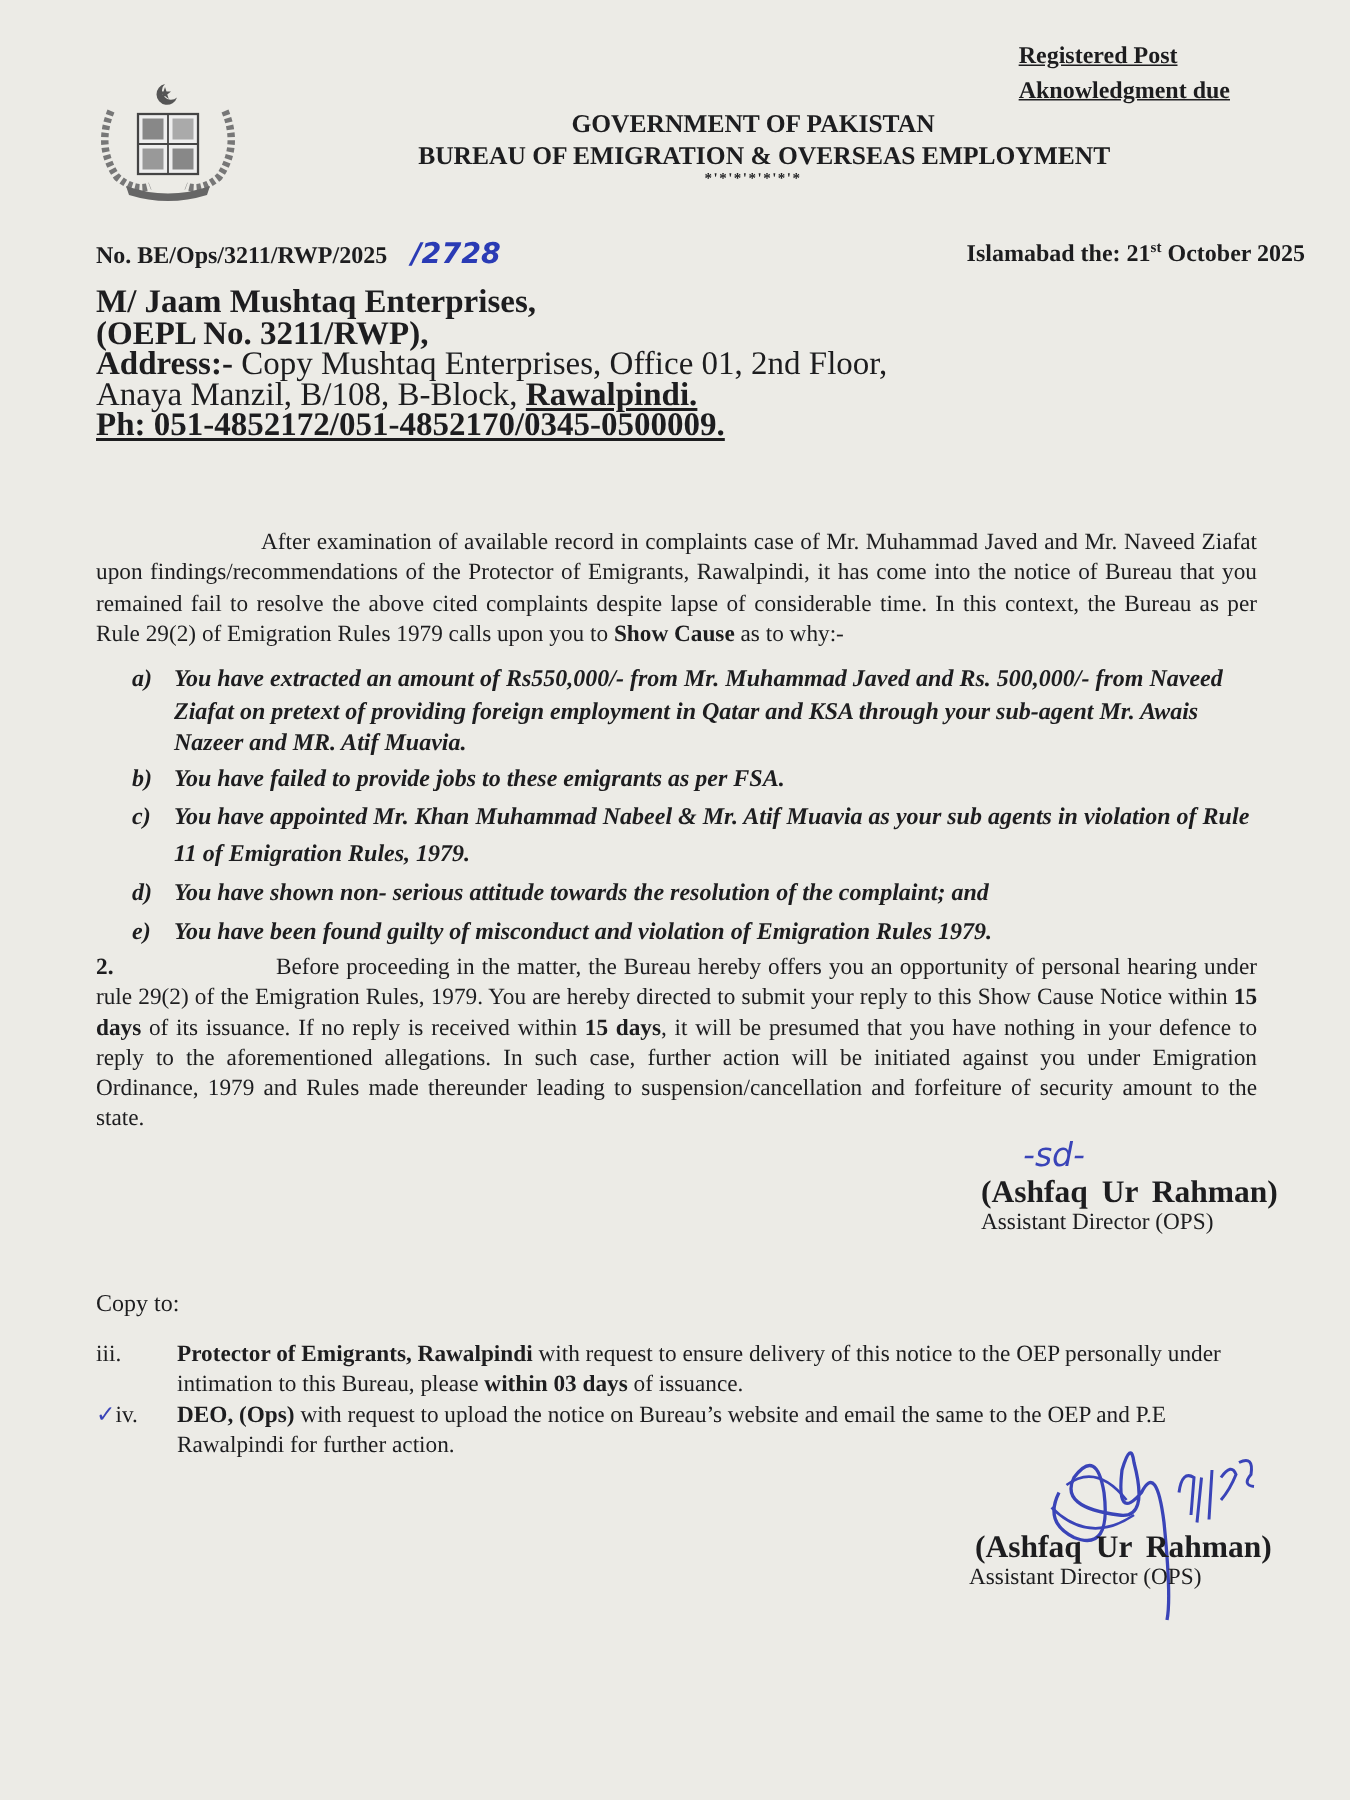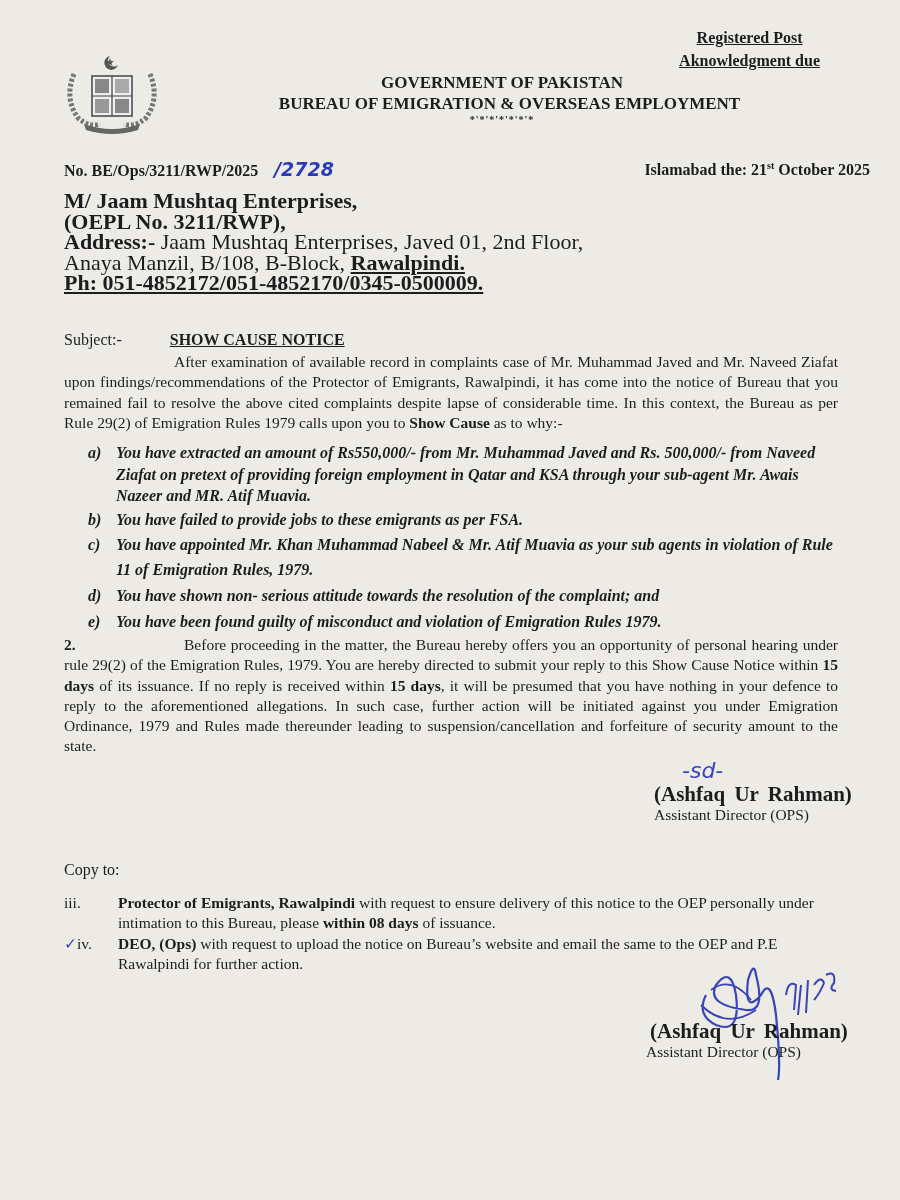--- a/index.html
+++ b/index.html
@@ -6,21 +6,21 @@
   body {
     width: 900px; height: 1200px; overflow: hidden;
     background: #ecebe6;
     font-family: "Liberation Serif", serif;
     color: #1d1d1f;
     position: relative;
   }
   .page { position: absolute; inset: 0; }
   .abs { position: absolute; }
   .registered {
-    right: 80px; top: 26px; text-align: center;
+    right: 80px; top: 26px; text-align: left;
     font-weight: bold; font-size: 16px; line-height: 23px;
   }
   .registered span { display: block; text-decoration: underline; }
   .emblem { left: 60px; top: 52px; width: 104px; height: 82px; }
   .header {
     left: 0; right: 0; top: 72px; text-align: center;
     font-weight: bold; font-size: 17px; line-height: 21px; padding-left: 24px;
   }
   .header .l1 { padding-left: 80px; }
   .header .l2 { padding-left: 95px; }
@@ -92,28 +92,25 @@
     <span>No. BE/Ops/3211/RWP/2025</span><span class="hand">/2728</span>
   </div>
 
   <div class="abs date">
     <span>Islamabad the: 21</span><sup>st</sup><span> October 2025</span>
   </div>
 
   <div class="abs addr">
     <div class="b">M/ Jaam Mushtaq Enterprises,</div>
     <div class="b">(OEPL No. 3211/RWP),</div>
-    <div><span class="b">Address:-</span><span> Jaam Mushtaq Enterprises, Javed 01, 2nd Floor,</span></div>
+    <div><span class="b">Address:-</span><span> Copy Mushtaq Enterprises, Office 01, 2nd Floor,</span></div>
     <div><span>Anaya Manzil, B/108, B-Block, </span><span class="u">Rawalpindi.</span></div>
     <div class="u">Ph:  051-4852172/051-4852170/0345-0500009.</div>
   </div>
 
-  <div class="abs subject">
-    <span>Subject:-</span><span class="title">SHOW CAUSE NOTICE</span>
-  </div>
 
   <div class="abs para p1">
     <span class="indent"></span><span>After examination of available record in complaints case of Mr. Muhammad Javed and Mr. Naveed Ziafat upon findings/recommendations of the Protector of Emigrants, Rawalpindi, it has come into the notice of Bureau that you remained fail to resolve the above cited complaints despite lapse of considerable time. In this context, the Bureau as per Rule 29(2) of Emigration Rules 1979 calls upon you to </span><b>Show Cause</b><span> as to why:-</span>
   </div>
 
   <div class="abs list">
     <div class="item">
         <span class="mark">a)</span>
         <span class="txt">You have extracted an amount of Rs550,000/- from Mr. Muhammad Javed and Rs. 500,000/- from Naveed Ziafat on pretext of providing foreign employment in Qatar and KSA through your sub-agent Mr. Awais Nazeer and MR. Atif Muavia.</span>
       </div>
@@ -143,21 +140,21 @@
     <div class="scribble">-sd-</div>
     <div class="signame">(Ashfaq  Ur  Rahman)</div>
     <div class="sigdes">Assistant Director (OPS)</div>
   </div>
 
   <div class="abs copyto">Copy to:</div>
 
   <div class="abs copylist">
     <div class="item">
       <span class="mark">iii.</span>
-      <span class="txt"><b>Protector of Emigrants, Rawalpindi</b><span> with request to ensure delivery of this notice to the OEP personally under intimation to this Bureau, please </span><b>within 08 days</b><span> of issuance.</span></span>
+      <span class="txt"><b>Protector of Emigrants, Rawalpindi</b><span> with request to ensure delivery of this notice to the OEP personally under intimation to this Bureau, please </span><b>within 03 days</b><span> of issuance.</span></span>
     </div>
     <div class="item">
       <span class="mark"><span class="tick">✓</span><span>iv.</span></span>
       <span class="txt"><b>DEO, (Ops)</b><span> with request to upload the notice on Bureau’s website and email the same to the OEP and P.E Rawalpindi for further action.</span></span>
     </div>
   </div>
 
   <svg class="bigsig" width="190" height="130" viewBox="0 0 190 130">
     <path d="M20 40 Q10 60 30 70 Q55 80 50 40 Q45 10 30 30 Q20 50 60 55 Q80 58 70 20 Q68 5 62 25 Q58 60 75 40 Q85 20 90 60 Q95 110 92 125" fill="none" stroke="#3a44b8" stroke-width="2.2"></path>
     <path d="M15 50 Q40 75 70 55 M25 35 Q45 20 65 45" fill="none" stroke="#3a44b8" stroke-width="1.8"></path>

